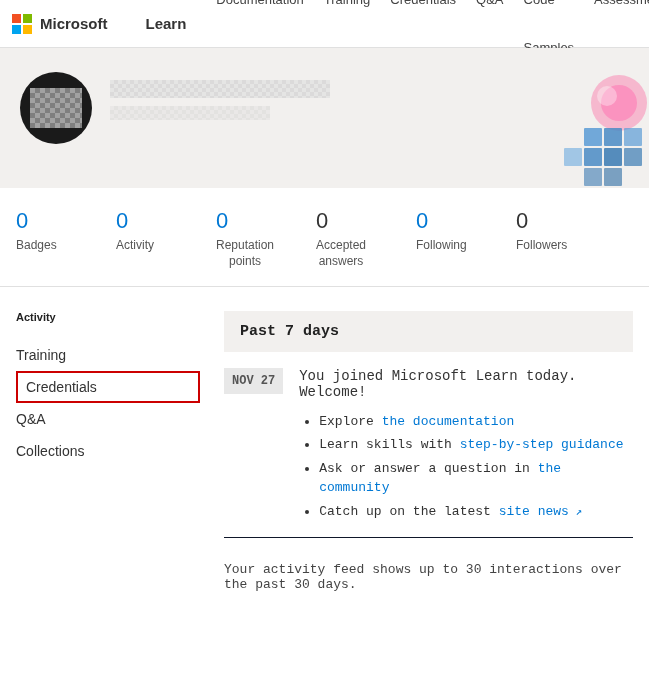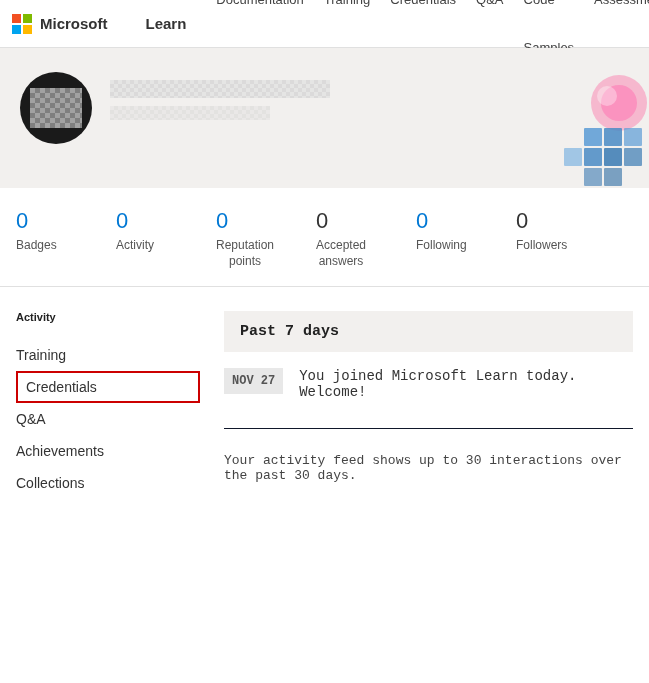--- a/index.html
+++ b/index.html
@@ -339,30 +339,35 @@
   </div>
 </div>
 
 <div class="main-layout">
 
   <aside class="sidebar">
     <div class="sidebar-title">Activity</div>
     <a class="sidebar-item">Training</a>
     <a class="sidebar-item active-credentials">Credentials</a>
     <a class="sidebar-item">Q&amp;A</a>
-    <a class="sidebar-item">Achievements</a>
     <a class="sidebar-item">Collections</a>
   </aside>
 
   <div class="content-area">
     <div class="past-days-header">Past 7 days</div>
 
     <div class="activity-item">
       <div class="activity-date">NOV 27</div>
       <div class="activity-body">
         <p class="activity-welcome">You joined Microsoft Learn today. Welcome!</p>
+        <ul class="activity-list">
+          <li>Explore <a href="#">the documentation</a></li>
+          <li>Learn skills with <a href="#">step-by-step guidance</a></li>
+          <li>Ask or answer a question in <a href="#">the community</a></li>
+          <li>Catch up on the latest <a href="#" class="external-link">site news</a></li>
+        </ul>
       </div>
     </div>
 
     <p class="feed-note">Your activity feed shows up to 30 interactions over the past 30 days.</p>
   </div>
 
 </div>
 
 </body></html>

